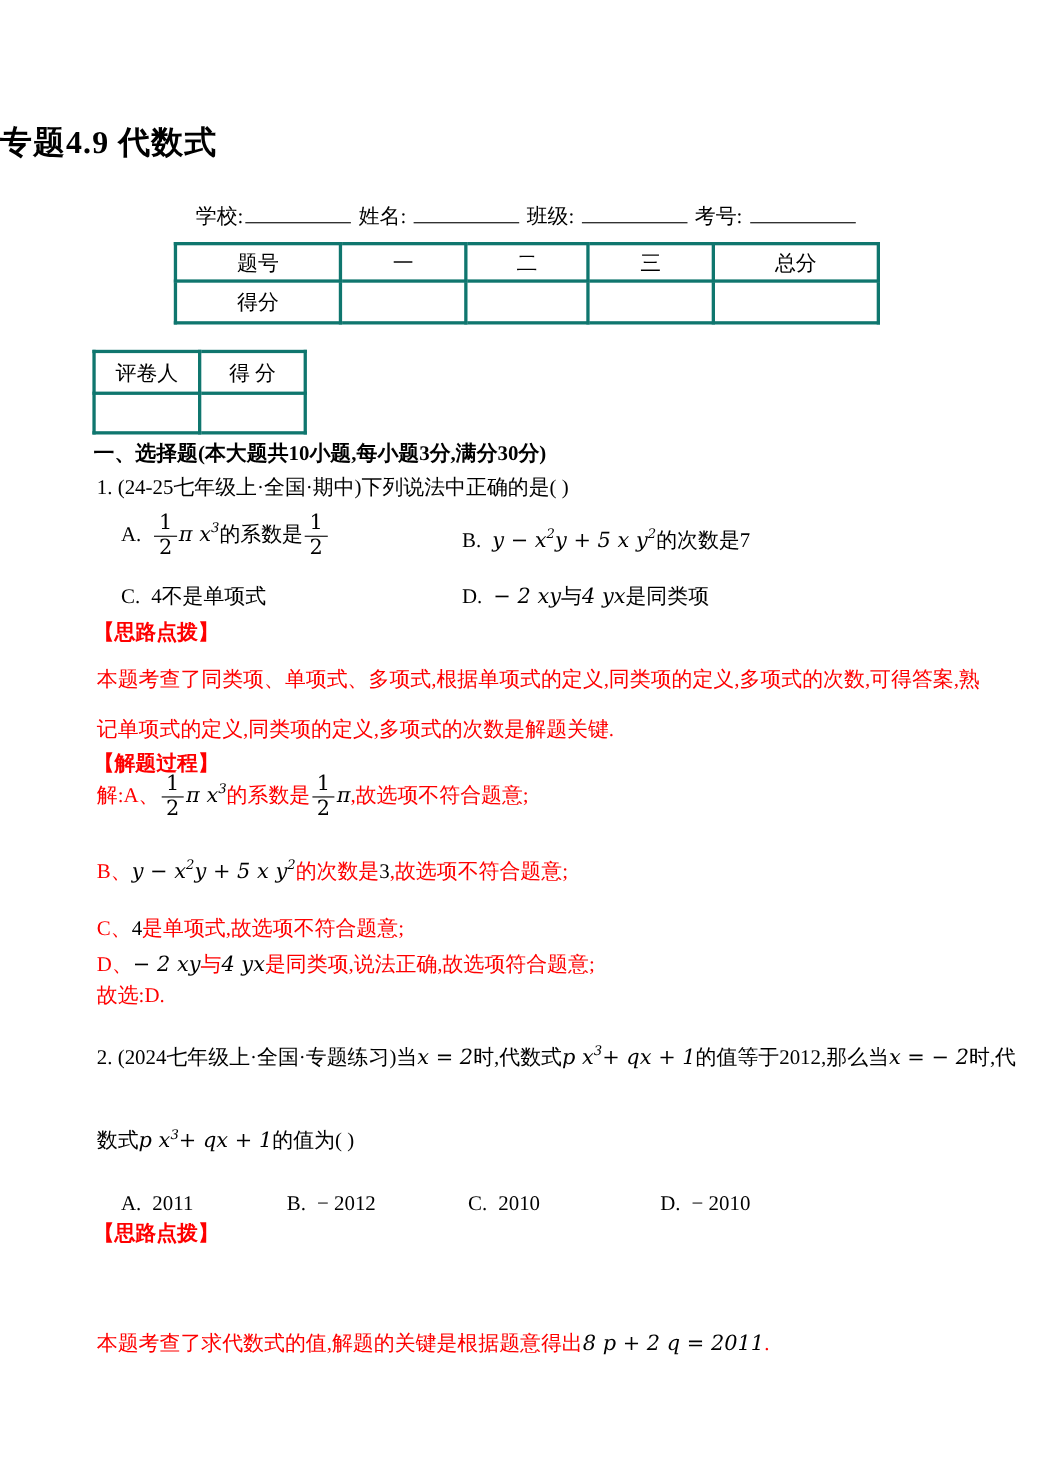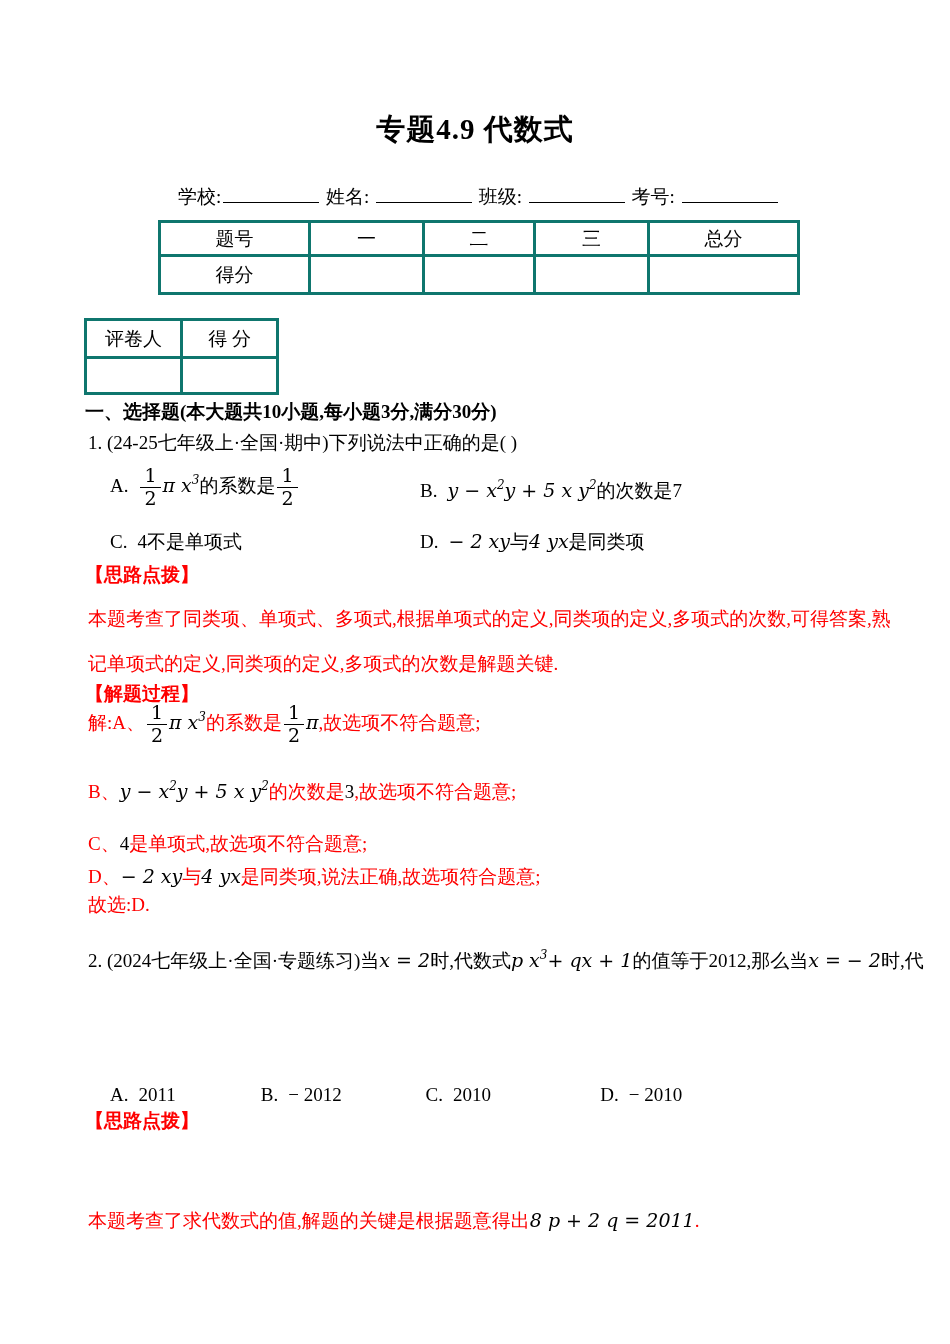--- a/index.html
+++ b/index.html
@@ -1,19 +1,19 @@
 <!DOCTYPE html>
 <html><head>
 <meta charset="utf-8">
 <style>
   html,body{margin:0;padding:0;background:#ffffff;}
   body{font-family:"Liberation Serif","DejaVu Serif",serif;color:#000;}
   .page{position:relative;width:950px;height:1344px;background:#fff;overflow:hidden;font-size:19px;}
   .abs{position:absolute;white-space:nowrap;}
-  .title{width:950px;text-align:center;font-size:29px;font-weight:bold;letter-spacing:1px;}
+  .title{width:950px;font-size:29px;font-weight:bold;letter-spacing:1px;}
   .red{color:#fe0000;}
   .bold{font-weight:bold;}
   .math{font-style:italic;font-family:"DejaVu Serif",serif;}
   .sup{font-size:12px;vertical-align:8px;font-style:italic;font-family:"DejaVu Serif",serif;}
   .blank{display:inline-block;width:96px;height:18px;border-bottom:1.6px solid #000;margin:0 2px;}
   table.score{border-collapse:collapse;table-layout:fixed;}
   table.score td{border:3px solid #0f766e;text-align:center;vertical-align:middle;font-size:19px;padding:0;}
   .frac{display:inline-block;text-align:center;vertical-align:middle;line-height:1.05;font-family:"DejaVu Serif",serif;margin:0 2px;}
   .fnum{display:block;border-bottom:1.4px solid #000;padding:0 4px 1px;}
   .fden{display:block;padding-top:1px;}
@@ -130,20 +130,23 @@
     <span class="red">D、</span><span class="math">− 2 xy</span><span class="red">与</span><span class="math">4 yx</span><span class="red">是同类项,说法正确,故选项符合题意;</span>
   </div>
 
   <div class="abs red" style="top:880px;left:88px;margin-top:12px;">故选:D.</div>
 
   <div class="abs" style="top:948px;left:88px;">
     <span>2.</span>
     <span>(2024七年级上·全国·专题练习)当</span><span class="math">x = 2</span><span>时,代数式</span><span class="math">p x</span><span class="sup">3</span><span class="math">+ qx + 1</span><span>的值等于2012,那么当</span><span class="math">x = − 2</span><span>时,代</span>
   </div>
 
+  <div class="abs" style="top:1024px;left:88px;">
+    <span>数式</span><span class="math">p x</span><span class="sup">3</span><span class="math">+ qx + 1</span><span>的值为(        )</span>
+  </div>
 
   <div class="abs" style="top:1070px;left:110px;margin-top:14px;">
     <span class="q2opt" style="width: 146px; display: inline-block;"><span class="olabel">A.</span><span>2011</span></span>
     <span class="q2opt" style="width: 160px; display: inline-block;"><span class="olabel">B.</span><span>− 2012</span></span>
     <span class="q2opt" style="width: 170px; display: inline-block;"><span class="olabel">C.</span><span>2010</span></span>
     <span class="q2opt" style="display: inline-block;"><span class="olabel">D.</span><span>− 2010</span></span>
   </div>
 
   <div class="abs red bold" style="top:1108px;left:85px;">【思路点拨】</div>
 

